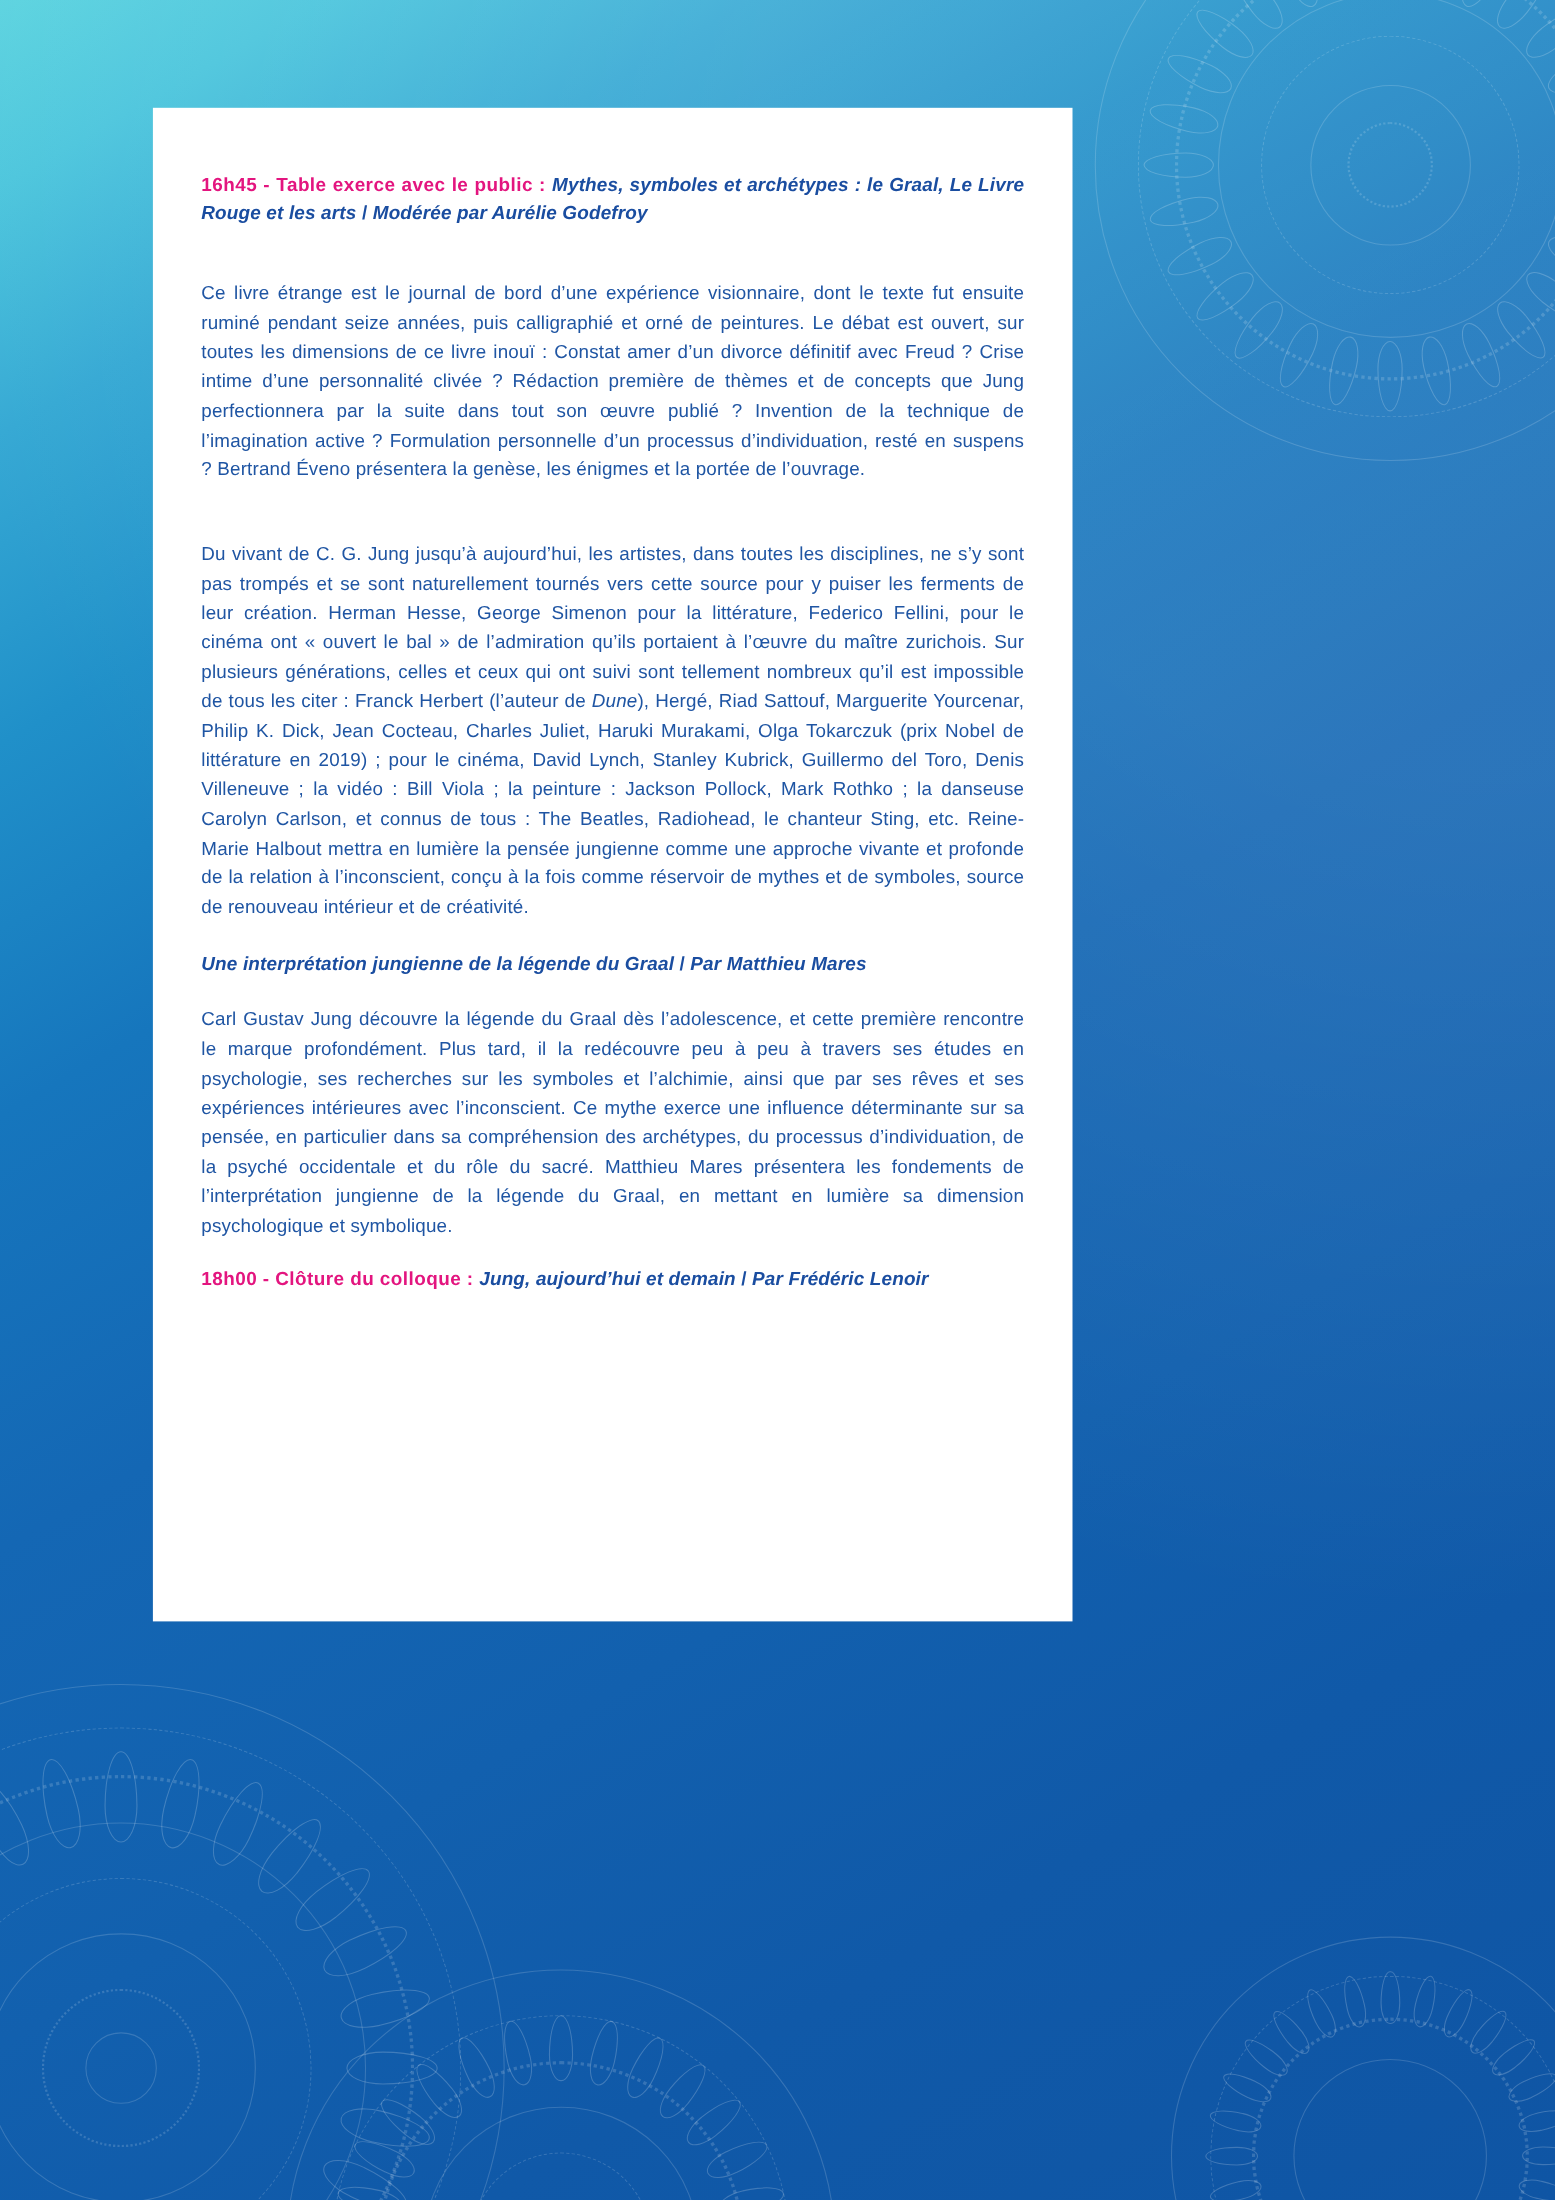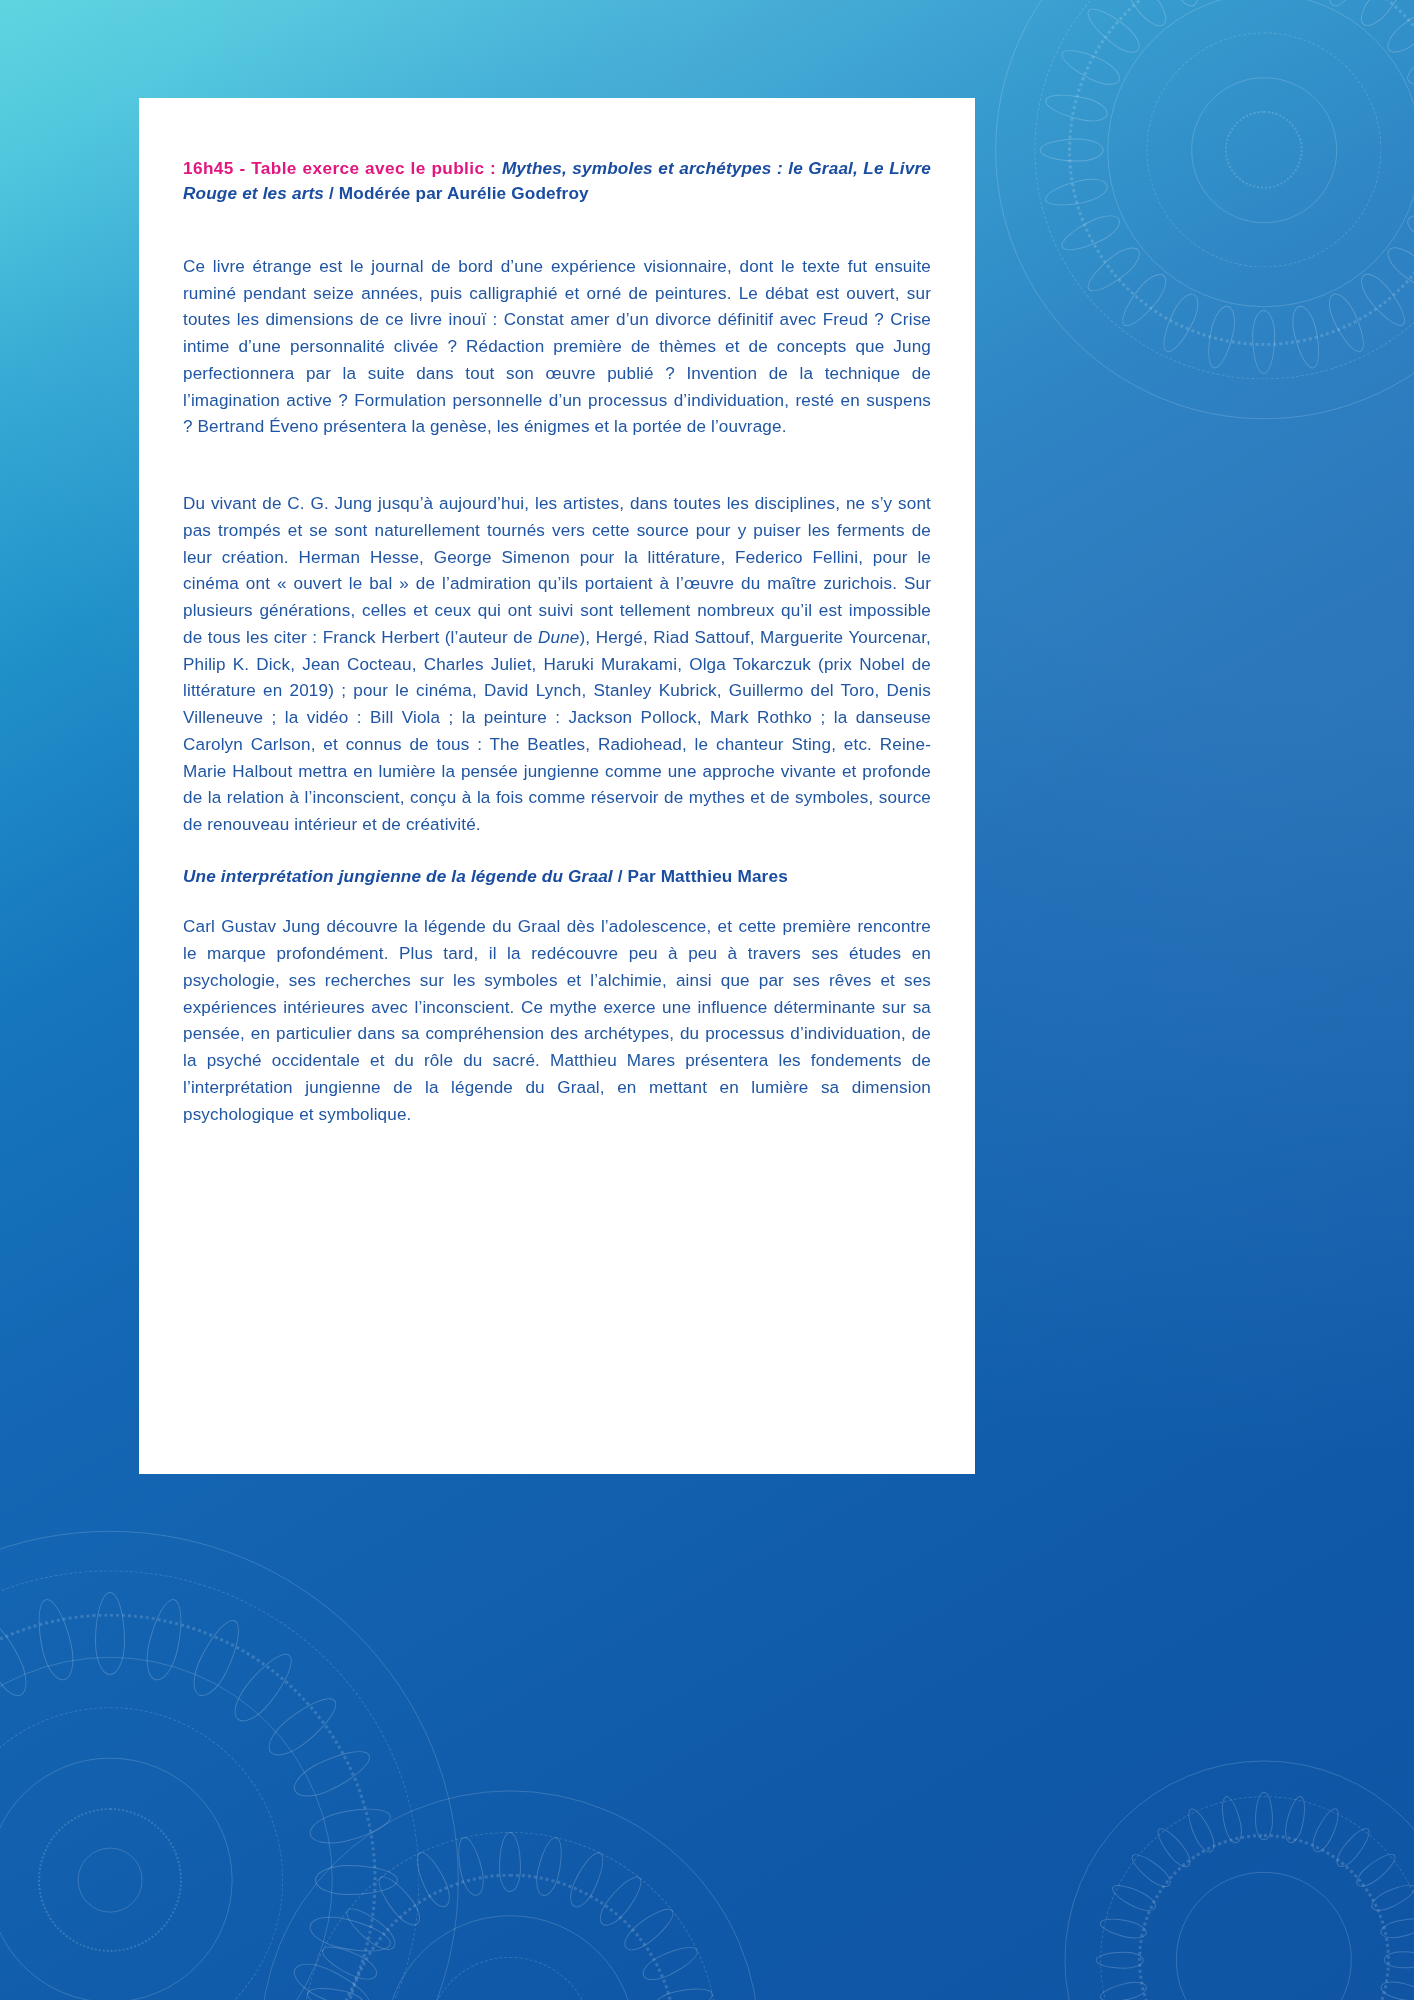--- a/index.html
+++ b/index.html
@@ -100,21 +100,21 @@
     font-size: 17.2px;
     line-height: 1.48;
     text-align: left;
   }
   .time {
     color: #e3157f;
     font-weight: bold;
     letter-spacing: 0.4px;
   }
   .it { font-style: italic; }
-  .bold { font-weight: bold; }
+  .bold { font-weight: bold; font-style: italic; }
   .sep { font-weight: bold; color: #1a4da0; }
 
   .heading .it { color: #1a4da0; }
 
   .title-justified { text-align: justify; }
 </style>
 </head>
 <body>
 
 <div id="bg">
@@ -256,18 +256,21 @@
     <p class="heading">
       <span class="it">Une interprétation jungienne de la légende du Graal</span><span class="sep"> / </span><span class="bold">Par Matthieu Mares</span>
     </p>
 
     <div class="gap-lg"></div>
 
     <p class="body">Carl Gustav Jung découvre la légende du Graal dès l’adolescence, et cette première rencontre le marque profondément. Plus tard, il la redécouvre peu à peu à travers ses études en psychologie, ses recherches sur les symboles et l’alchimie, ainsi que par ses rêves et ses expériences intérieures avec l’inconscient. Ce mythe exerce une influence déterminante sur sa pensée, en particulier dans sa compréhension des archétypes, du processus d’individuation, de la psyché occidentale et du rôle du sacré. Matthieu Mares présentera les fondements de l’interprétation jungienne de la légende du Graal, en mettant en lumière sa dimension psychologique et symbolique.</p>
 
     <div class="gap-md"></div>
 
+    <p class="heading title-justified">
+      <span class="time">18h00</span><span class="time"> - </span><span class="time">Clôture du colloque : </span><span class="it">Jung, aujourd’hui et demain</span><span class="sep"> / </span><span class="bold">Par Frédéric Lenoir</span>
+    </p>
 
     <div class="gap-md"></div>
 
 
   </div>
 </div>
 
 </body></html>

